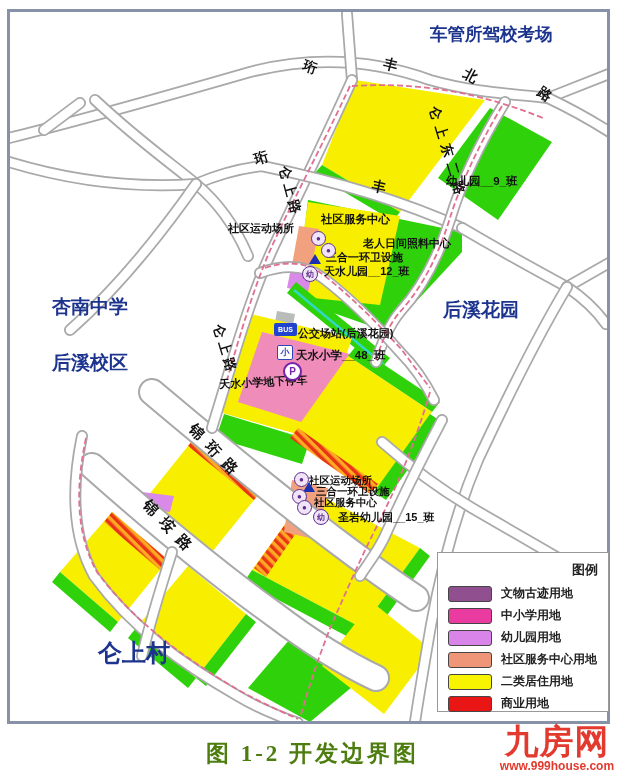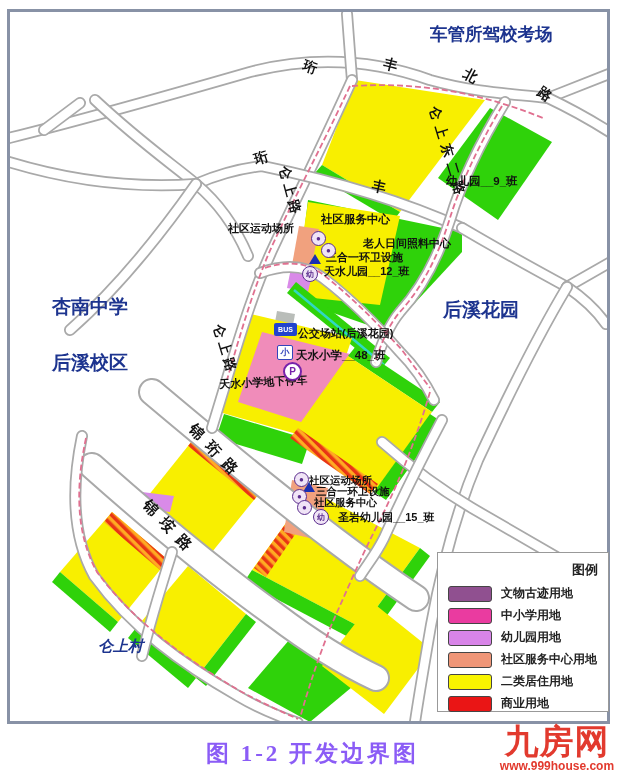--- a/index.html
+++ b/index.html
@@ -19,21 +19,21 @@
   .tri{position:absolute;width:0;height:0;border-left:6px solid transparent;
        border-right:6px solid transparent;border-bottom:10px solid #1b2fb0;}
   #legend{position:absolute;left:437px;top:552px;width:172px;height:160px;background:#fff;
           border:1px solid #999;box-sizing:border-box;padding:8px 10px 6px 10px;}
   #legend .lg-title{text-align:right;font-size:13px;font-weight:bold;color:#222;margin-bottom:6px;}
   .lg-row{display:flex;align-items:center;margin-bottom:5px;}
   .lg-swatch{width:42px;height:14px;border:1.5px solid #454545;border-radius:3px;flex:0 0 auto;}
   .lg-label{margin-left:9px;font-size:12px;font-weight:bold;color:#222;white-space:nowrap;}
   #caption{position:absolute;left:0;right:0;top:738px;text-align:center;
            font-family:"Liberation Serif","DejaVu Serif",serif;font-weight:bold;
-           font-size:23px;color:#8b5cf6;letter-spacing:3px;}
+           font-size:23px;color:#4d7c0f;letter-spacing:3px;}
   #watermark{position:absolute;right:2px;bottom:3px;width:132px;text-align:center;line-height:1;}
   #wm-logo{font-size:34px;font-weight:900;color:#e23a2e;letter-spacing:1px;}
   #wm-url{font-size:12px;font-weight:bold;color:#e23a2e;margin-top:2px;}
 </style>
 </head>
 <body>
 
 <div id="stage">
 
 <svg id="mapsvg" width="625" height="775" viewBox="0 0 625 775">
@@ -165,21 +165,21 @@
       <path class="bound" d="M 86,438 C 74,494 78,538 97,572 C 134,622 184,658 240,691 C 260,702 280,711 298,719"></path>
       <path class="bound" d="M 430,392 C 416,440 399,482 379,522 C 361,557 346,592 331,626 C 319,656 309,686 300,718"></path>
     </g>
   </g>
 </svg>
 
 <div class="ml blue" style="left:430px;top:22px;font-size:17.5px;">车管所驾校考场</div>
 <div class="ml blue" style="left:52px;top:294px;font-size:19px;">杏南中学</div>
 <div class="ml blue" style="left:52px;top:328px;font-size:19px;margin-top:22px;">后溪校区</div>
 <div class="ml blue" style="left:443px;top:297px;font-size:19px;">后溪花园</div>
-<div class="ml blue" style="left:98px;top:637px;font-size:15px;font-style:italic;">仑上村</div>
+<div class="ml blue" style="left:98px;top:637px;font-size:24px;">仑上村</div>
 
 <div class="ml" style="left:306px;top:57px;font-size:14px;transform:rotate(18deg);">珩</div>
 <div class="ml" style="left:386px;top:55px;font-size:14px;transform:rotate(14deg);">丰</div>
 <div class="ml" style="left:468px;top:65px;font-size:14px;transform:rotate(28deg);">北</div>
 <div class="ml" style="left:544px;top:83px;font-size:14px;transform:rotate(35deg);">路</div>
 <div class="ml" style="left:252px;top:152px;font-size:14px;transform:rotate(-18deg);">珩</div>
 <div class="ml" style="left:374px;top:177px;font-size:14px;transform:rotate(12deg);">丰</div>
 <div class="ml" style="left:292px;top:164px;font-size:13.5px;letter-spacing:4px;transform:rotate(75deg);">仑上路</div>
 <div class="ml" style="left:226px;top:322px;font-size:13.5px;letter-spacing:4px;transform:rotate(73deg);">仑上路</div>
 <div class="ml" style="left:442px;top:104px;font-size:13.5px;letter-spacing:6px;transform:rotate(73deg);">仑上东二路</div>

